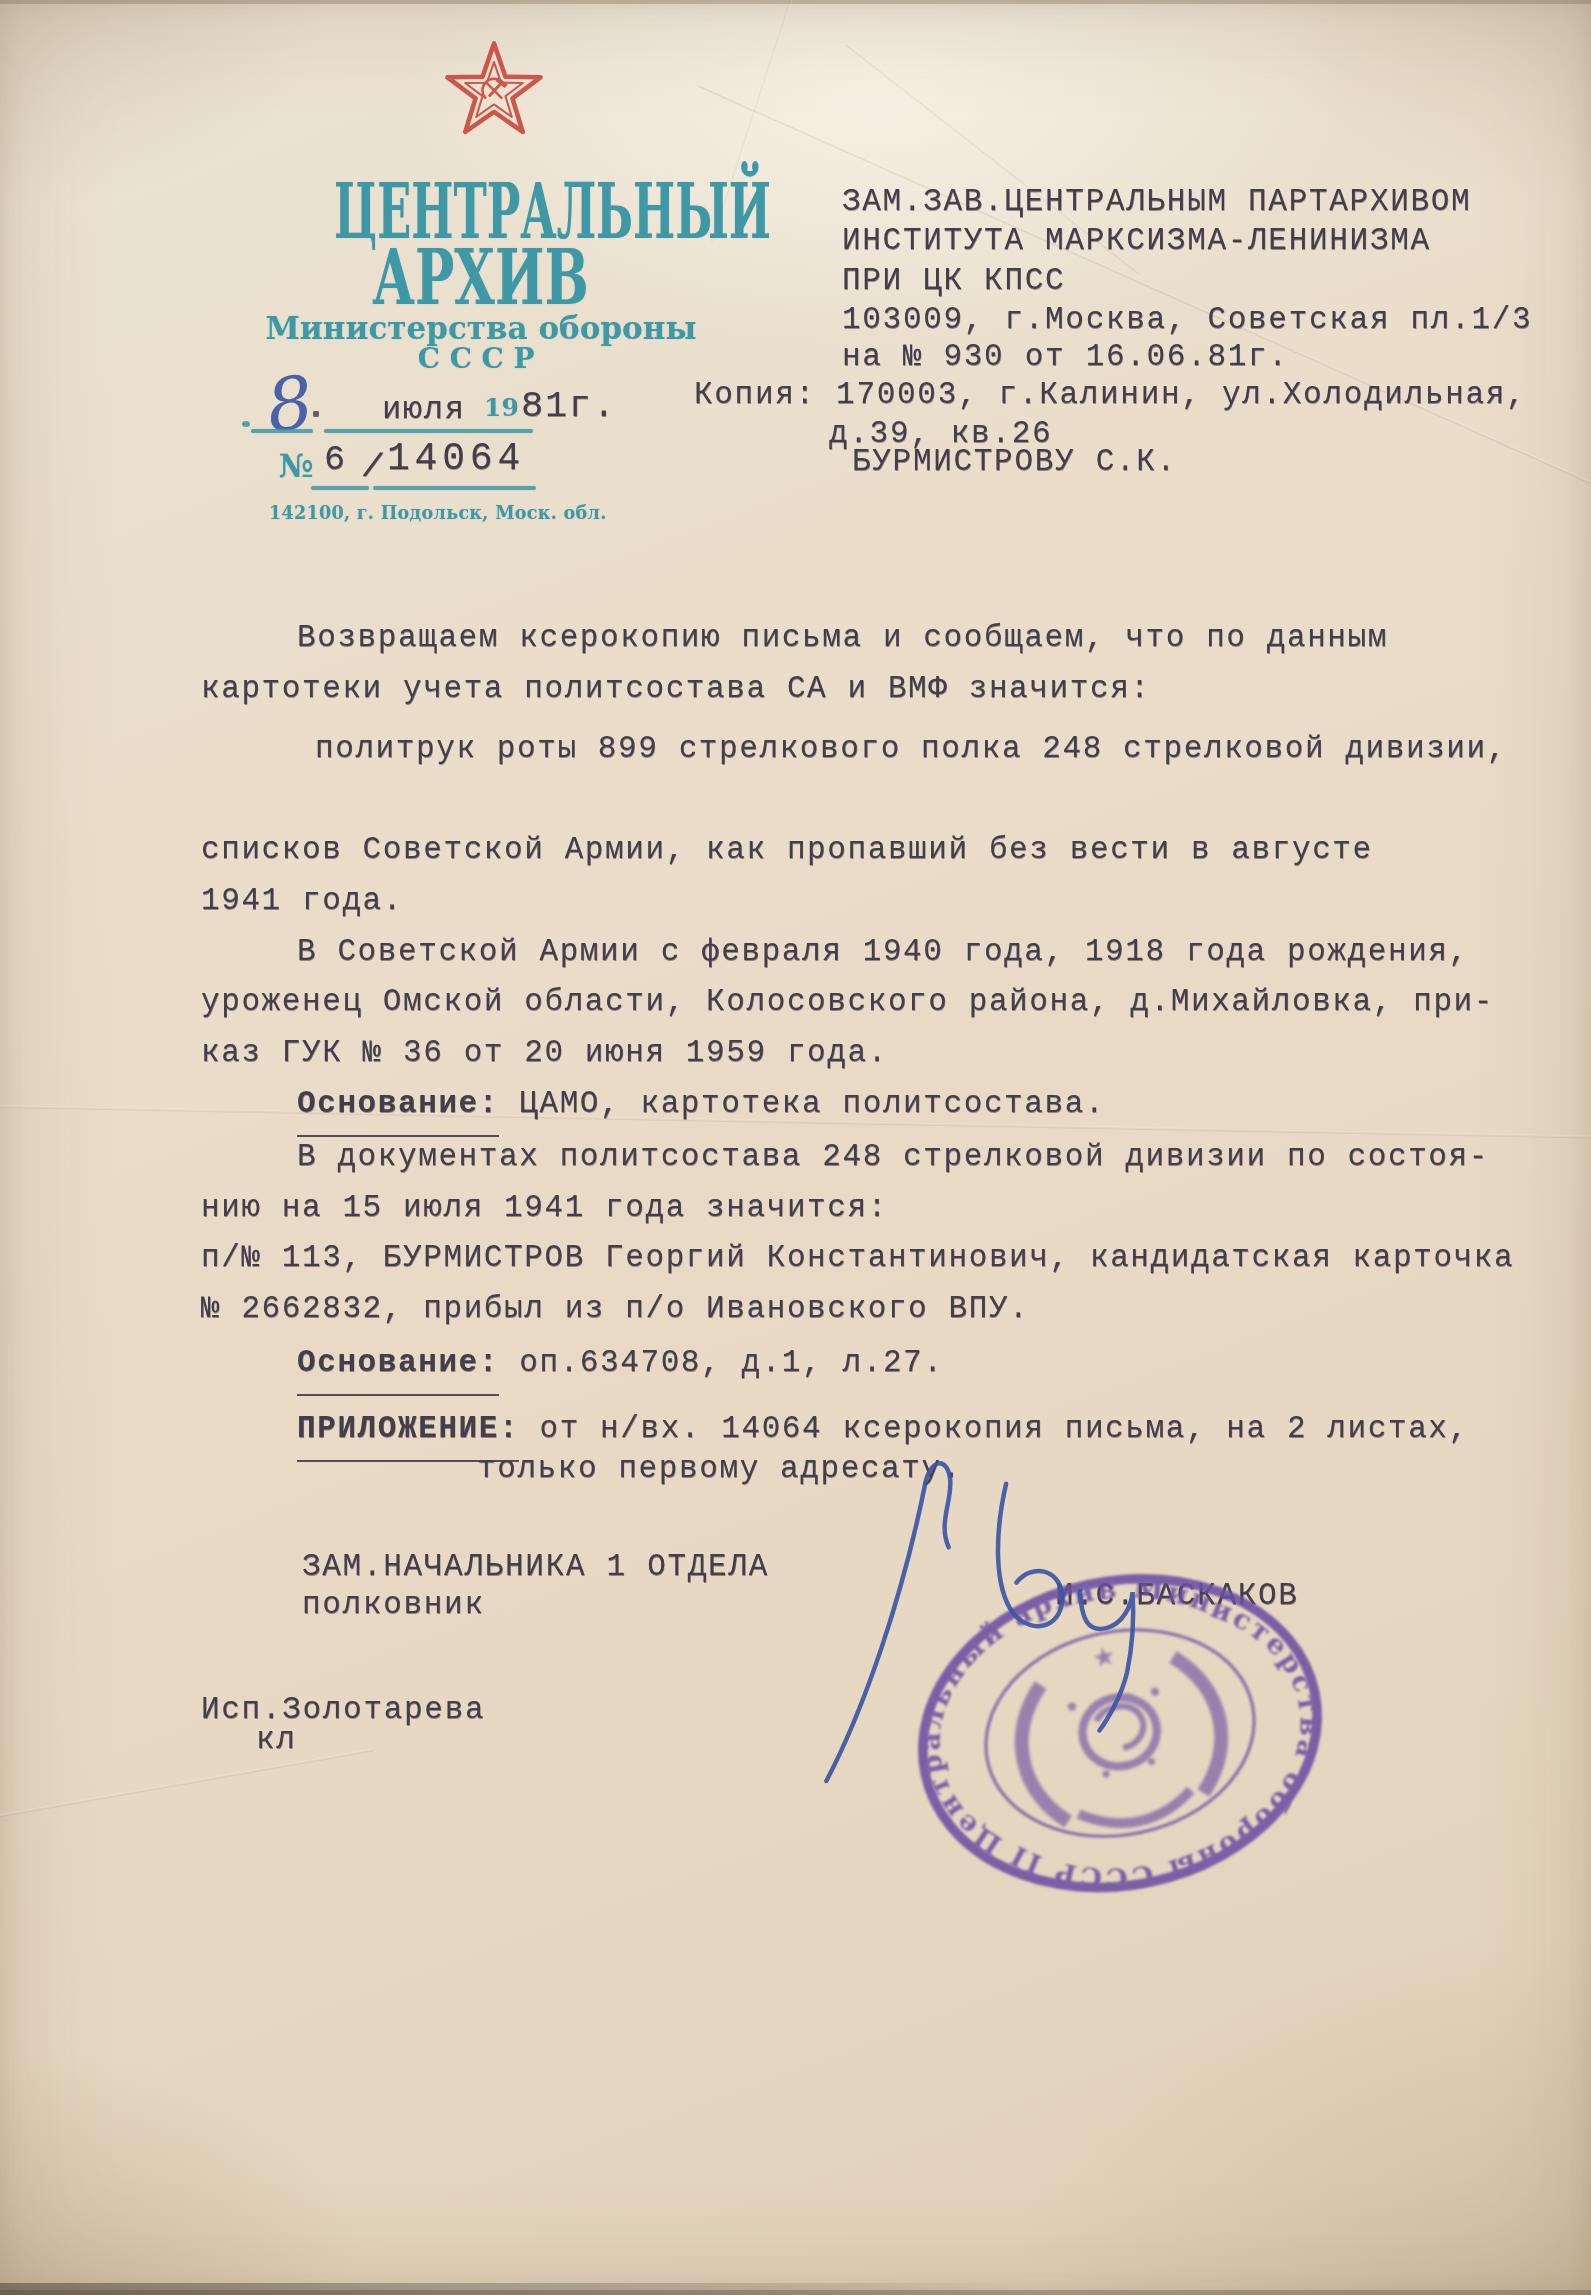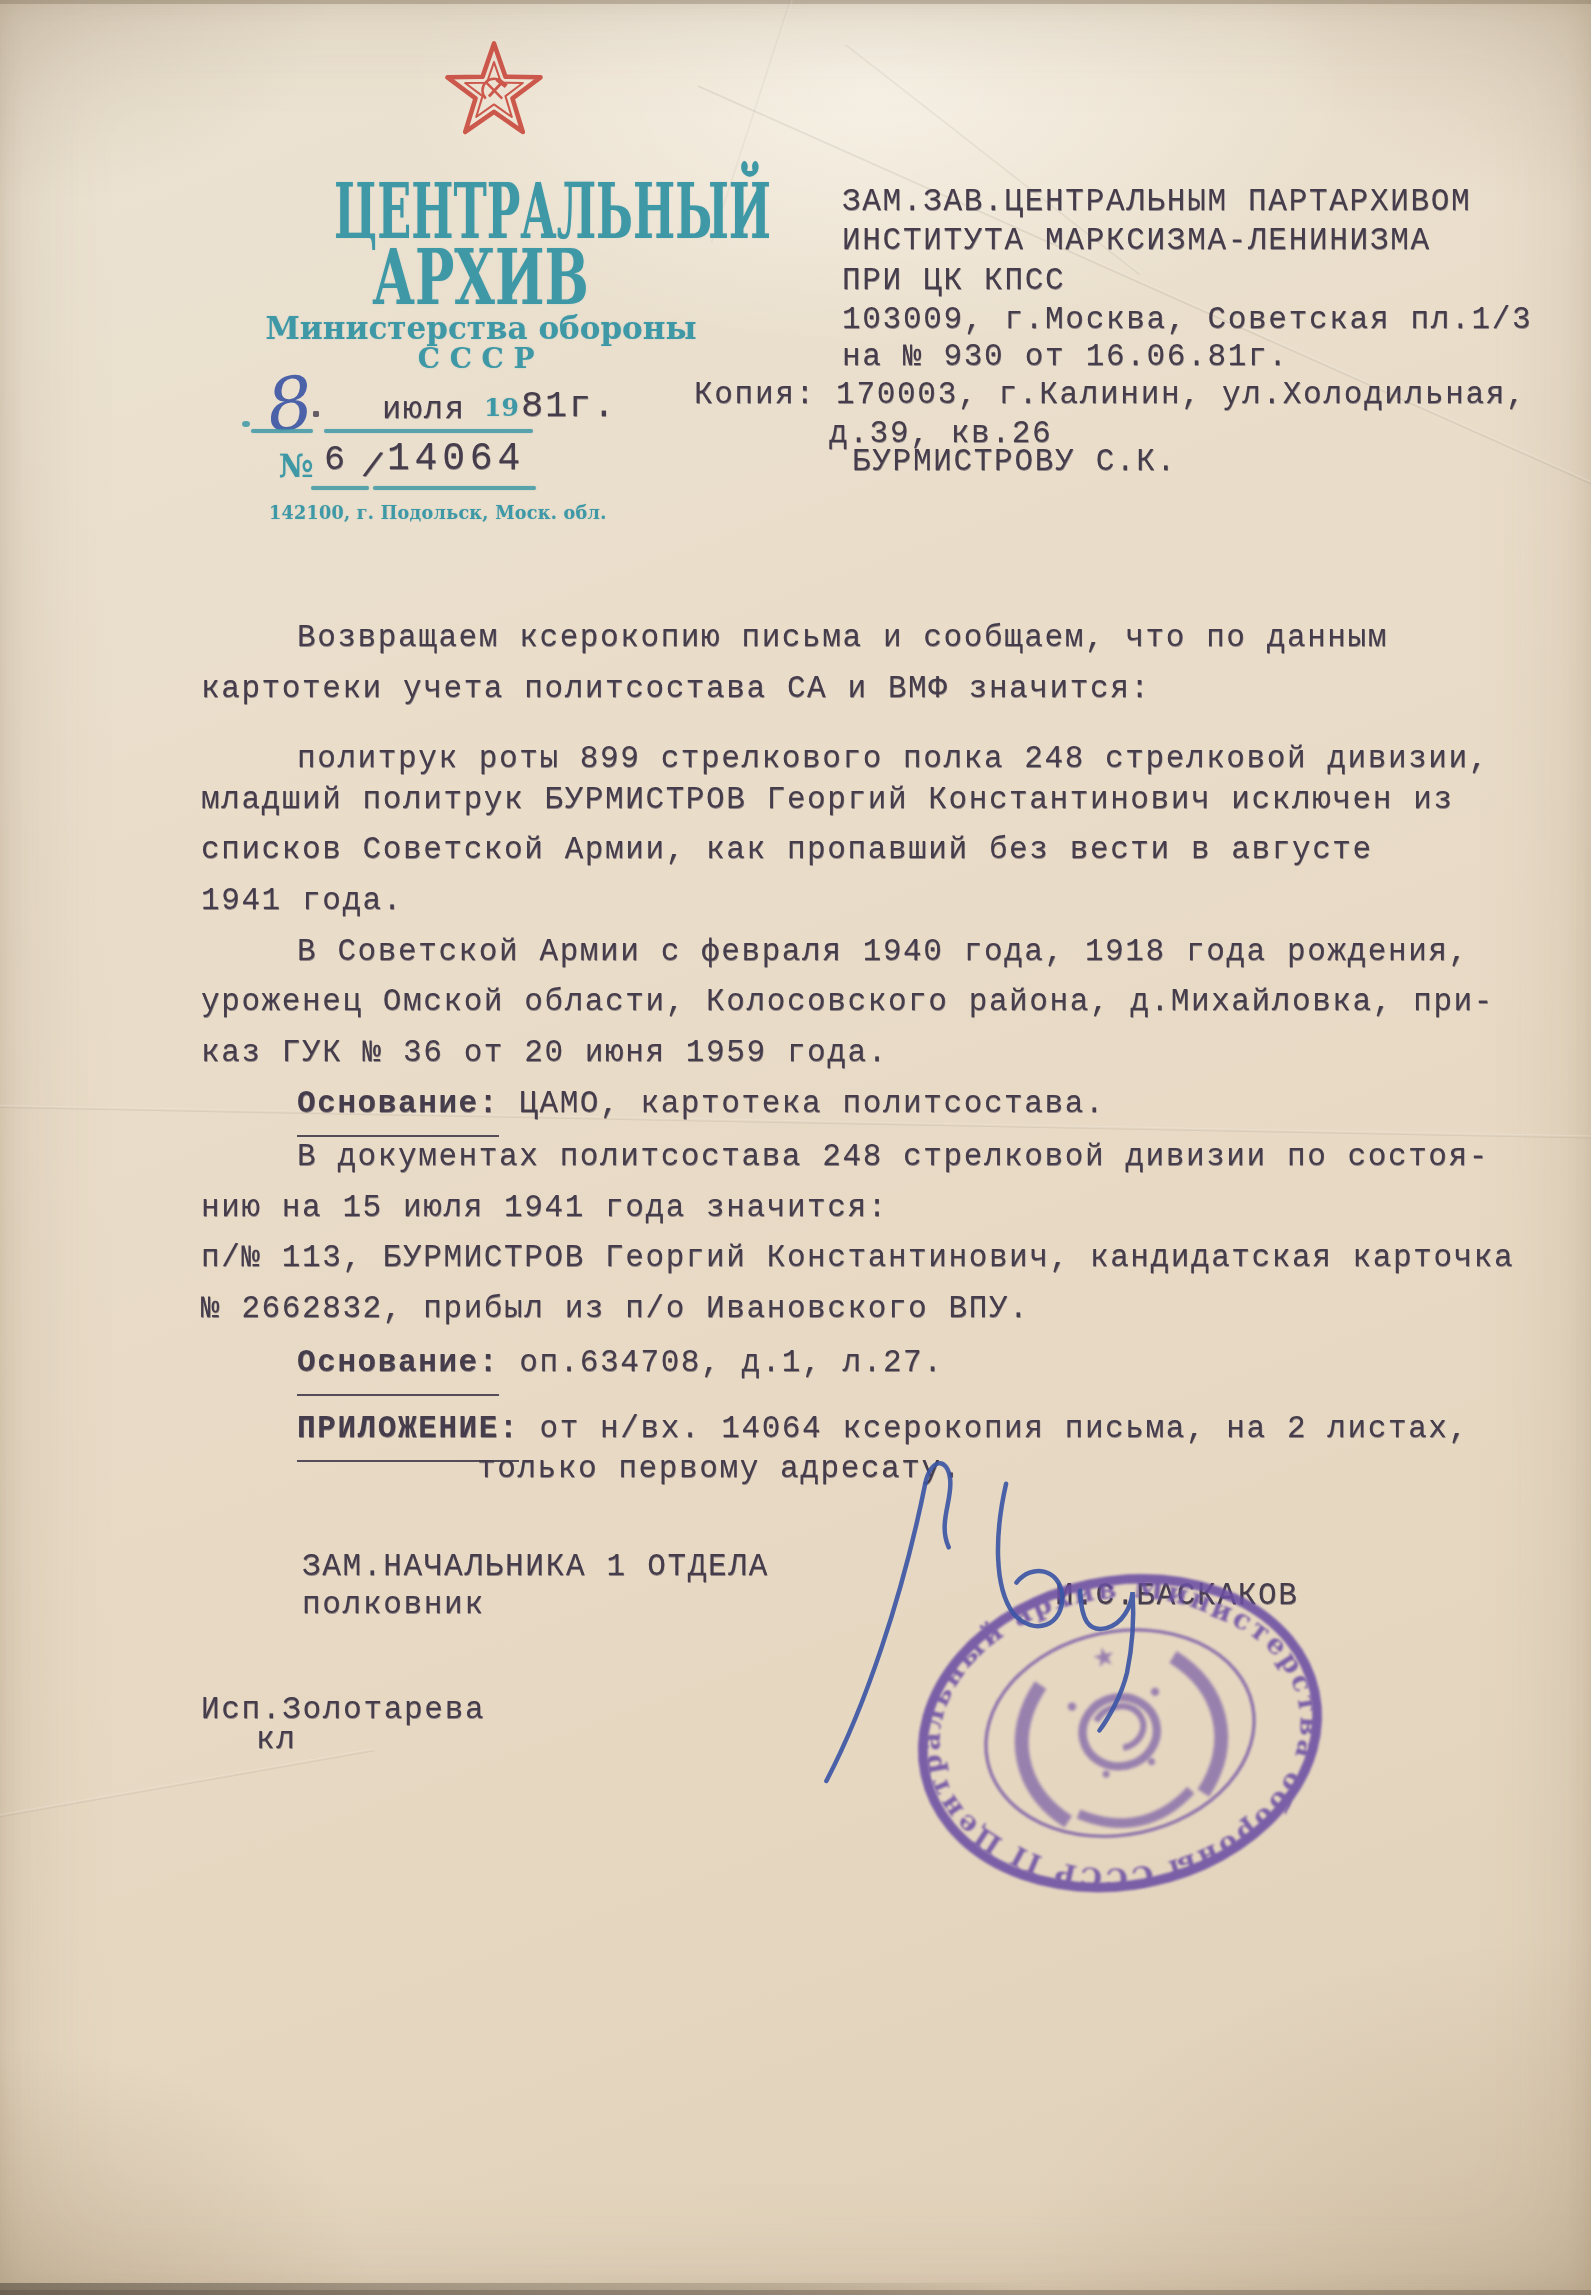--- a/index.html
+++ b/index.html
@@ -104,22 +104,21 @@
       <div class="typed" style="left: 0px; top: 155px;">на № 930 от 16.06.81г.</div>
     </div>
 
   <div class="typed" style="left:694px;top:377px;">Копия: 170003, г.Калинин, ул.Холодильная,</div>
   <div class="typed" style="left:829px;top:416px;">д.39, кв.26</div>
   <div class="typed" style="left:829px;top:444px;margin-left:23px;">БУРМИСТРОВУ С.К.</div>
 
   <div class="abs" style="left:0;top:0;width:1591px;height:2005px;">
       <div class="typed bline" style="top: 620px; left: 297px;">Возвращаем ксерокопию письма и сообщаем, что по данным</div>
       <div class="typed bline" style="top: 671px; left: 201px;">картотеки учета политсостава СА и ВМФ значится:</div>
-      <div class="typed bline" style="top: 731px; left: 297px; margin-top: 10px;">политрук роты 899 стрелкового полка 248 стрелковой дивизии,</div>
-      <div class="typed bline" style="top: 782px; left: 201px;">младший политрук БУРМИСТРОВ Георгий Константинович исключен из</div>
+      <div class="typed bline" style="top: 731px; left: 315px;">политрук роты 899 стрелкового полка 248 стрелковой дивизии,</div>
       <div class="typed bline" style="top: 832px; left: 201px;">списков Советской Армии, как пропавший без вести в августе</div>
       <div class="typed bline" style="top: 883px; left: 201px;">1941 года.</div>
       <div class="typed bline" style="top: 934px; left: 297px;">В Советской Армии с февраля 1940 года, 1918 года рождения,</div>
       <div class="typed bline" style="top: 984px; left: 201px;">уроженец Омской области, Колосовского района, д.Михайловка, при-</div>
       <div class="typed bline" style="top: 1035px; left: 201px;">каз ГУК № 36 от 20 июня 1959 года.</div>
       <div class="typed bline" style="top: 1086px; left: 297px;"><span class="uline">Основание:</span> ЦАМО, картотека политсостава.</div>
       <div class="typed bline" style="top: 1139px; left: 297px;">В документах политсостава 248 стрелковой дивизии по состоя-</div>
       <div class="typed bline" style="top: 1190px; left: 201px;">нию на 15 июля 1941 года значится:</div>
       <div class="typed bline" style="top: 1240px; left: 201px;">п/№ 113, БУРМИСТРОВ Георгий Константинович, кандидатская карточка</div>
       <div class="typed bline" style="top: 1291px; left: 201px;">№ 2662832, прибыл из п/о Ивановского ВПУ.</div>

